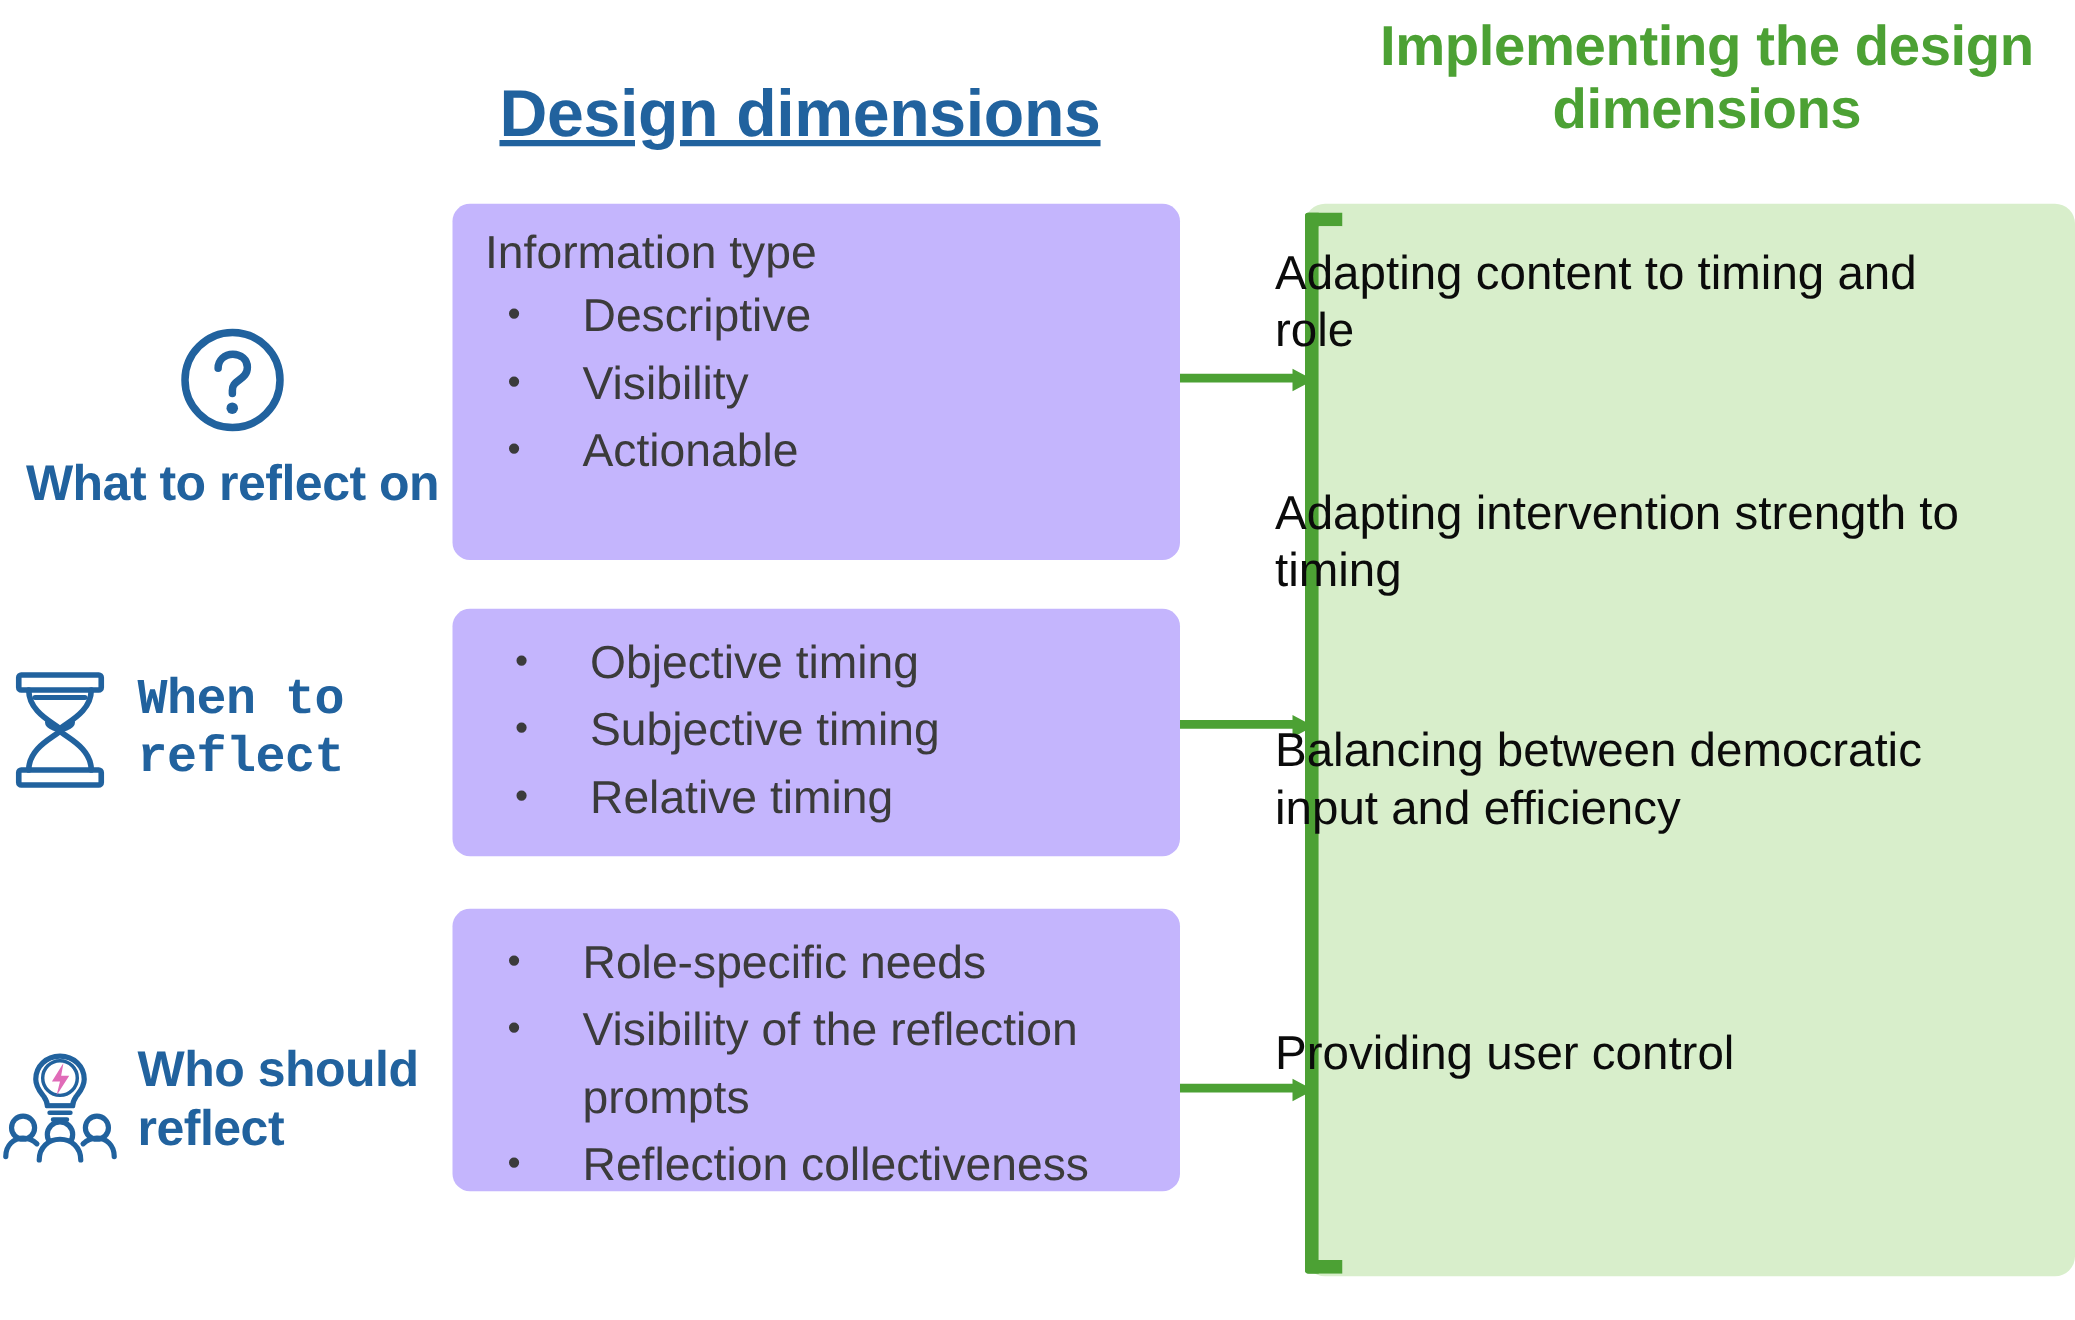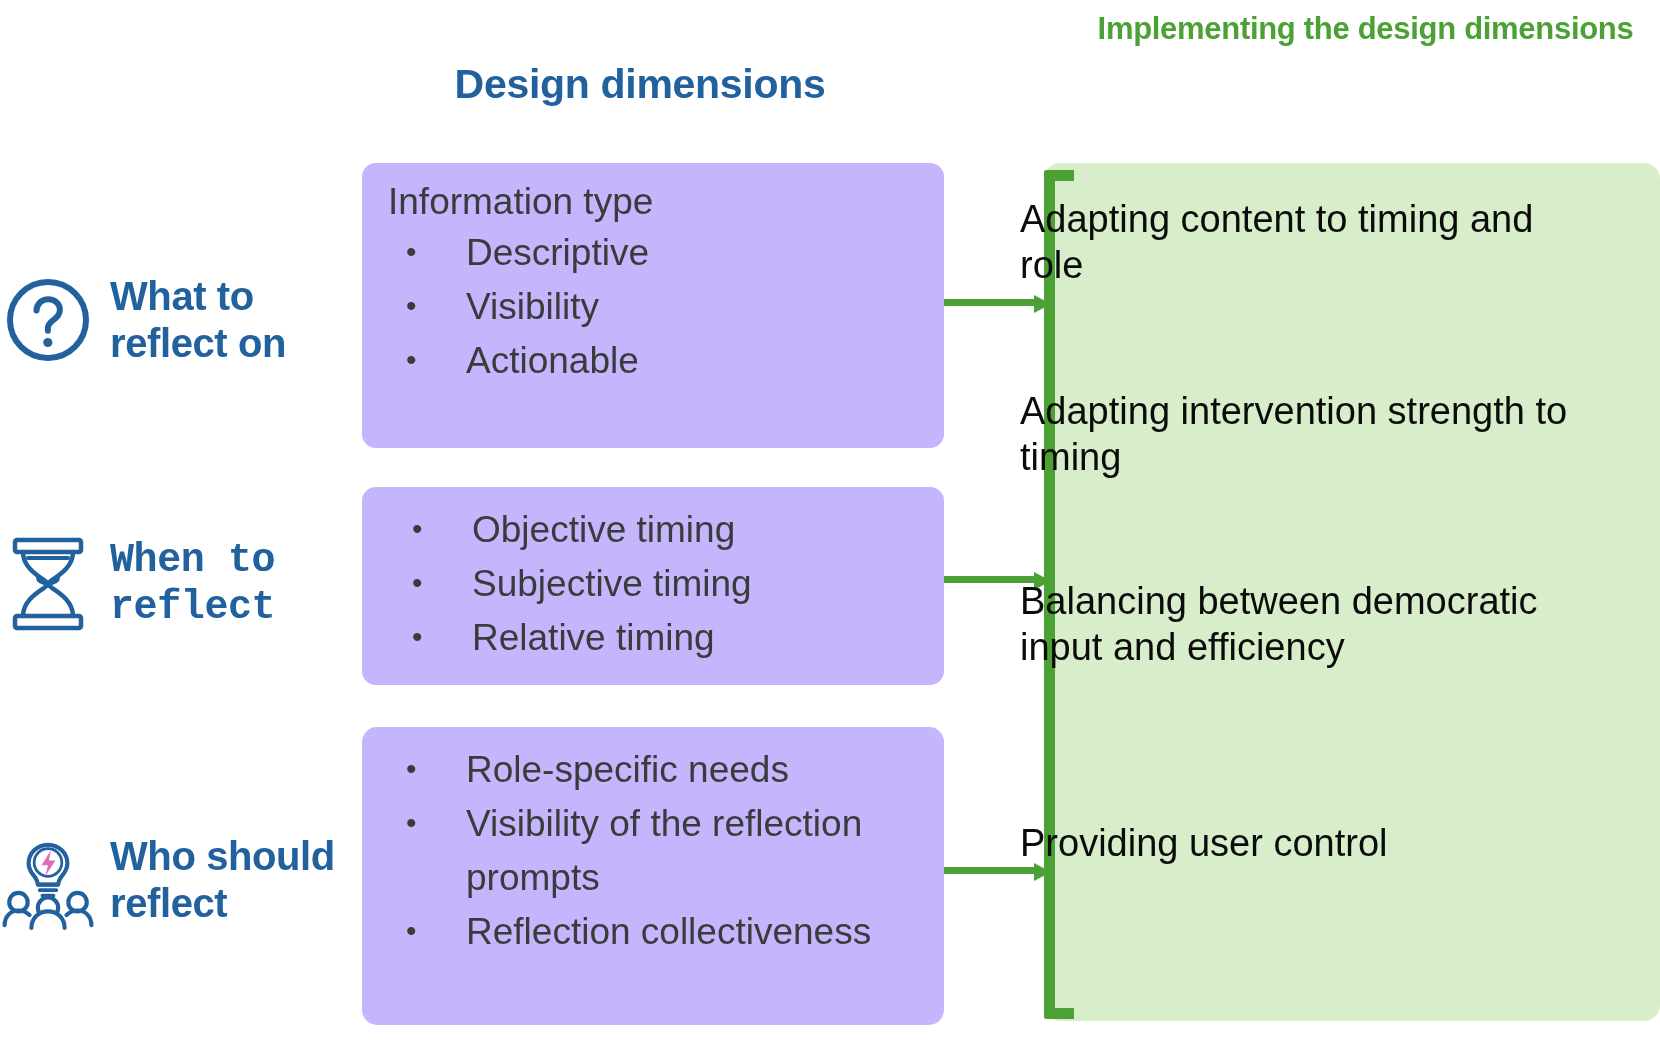--- a/index.html
+++ b/index.html
@@ -22,29 +22,30 @@
     position: absolute;
     font-weight: bold;
     line-height: 1.12;
     letter-spacing: -0.3px;
   }
   #title-design {
     left: 330px;
     top: 62px;
     width: 620px;
     text-align: center;
-    font-size: 41px;
+    font-size: 53px;
     color: #21629E;
+    text-decoration: underline;
   }
   #title-implementing {
     left: 1078px;
     top: 12px;
     width: 575px;
     text-align: center;
-    font-size: 31px;
+    font-size: 45px;
     color: #4CA134;
   }
 
   
   .dim-row {
     position: absolute;
     left: 0px;
     width: 372px;
     display: flex;
     align-items: center;
@@ -58,36 +59,36 @@
     justify-content: center;
   }
   .dim-label {
     font-size: 40px;
     font-weight: bold;
     color: #21629E;
     line-height: 1.18;
     letter-spacing: -0.4px;
   }
 
-  #dim-row-what  { top: 258px; height: 124px; }
+  #dim-row-what  { top: 258px; height: 124px; flex-direction: column; }
   #dim-row-when  { top: 522px; height: 124px; font-family: Liberation Mono, monospace; }
   #dim-row-who   { top: 790px; height: 180px; }
 
   
   .blue-box {
     position: absolute;
     left: 362px;
     width: 582px;
     background: #c4b5fd;
     border-radius: 14px;
     padding: 16px 18px 18px 18px;
   }
   #blue-box-what { top: 163px;  height: 285px; }
   #blue-box-when { top: 487px;  height: 198px; padding-left: 24px; }
-  #blue-box-who  { top: 727px;  height: 298px; border-radius: 15px; }
+  #blue-box-who  { top: 727px;  height: 226px; }
 
   .box-heading {
     font-size: 37px;
     color: #3B3B3B;
     line-height: 1.22;
     padding-left: 8px;
     margin-bottom: 2px;
   }
   ul.box-list { list-style: none; }
   ul.box-list li {

